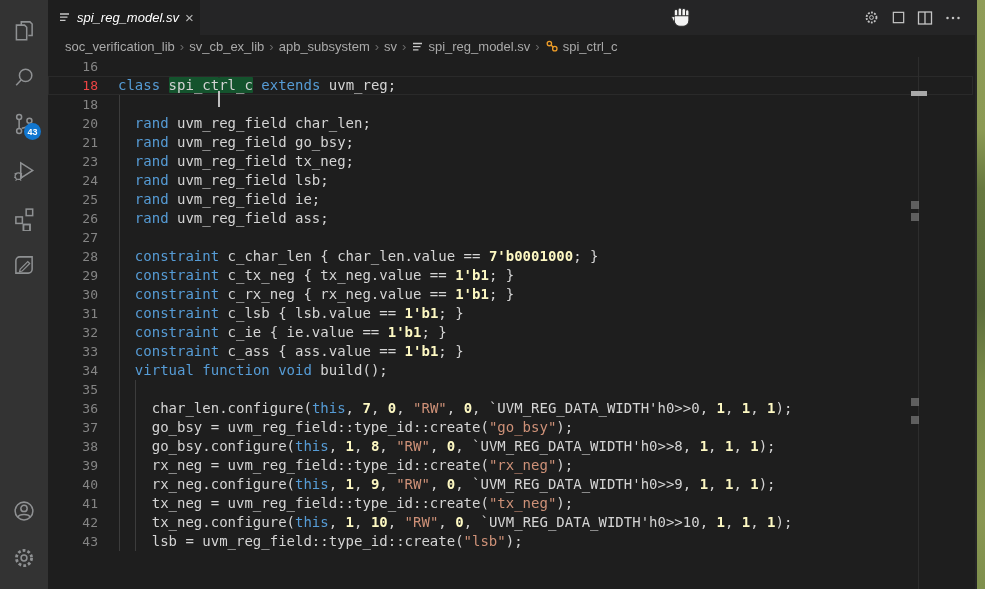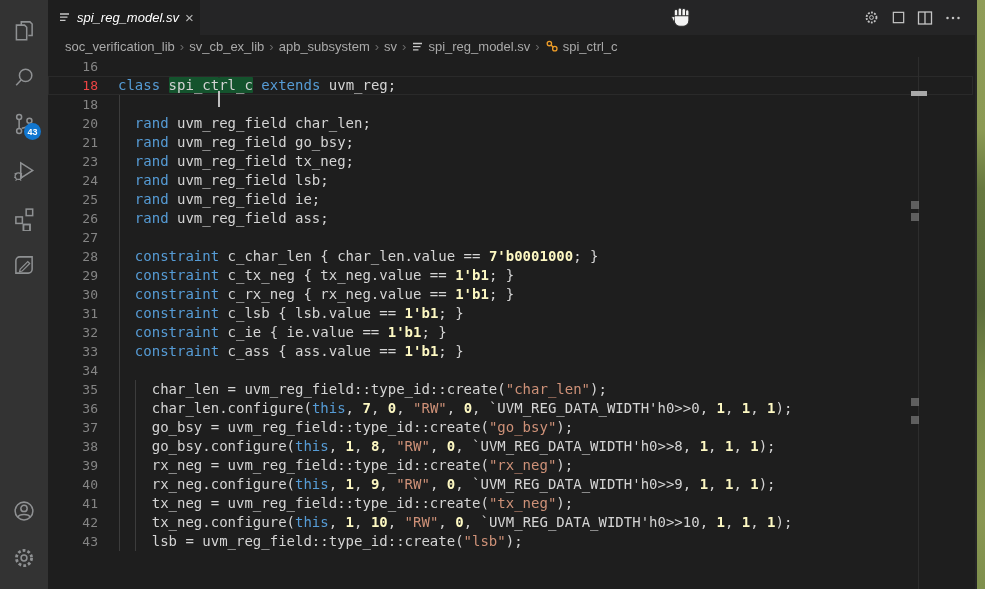--- a/index.html
+++ b/index.html
@@ -266,22 +266,22 @@
       <div class="code-line"><div class="g" style="left: 70.5px;"></div><div class="ln">24</div><div class="lc"><span class="td">  </span><span class="tk">rand</span><span class="td"> uvm_reg_field lsb;</span></div></div>
       <div class="code-line"><div class="g" style="left: 70.5px;"></div><div class="ln">25</div><div class="lc"><span class="td">  </span><span class="tk">rand</span><span class="td"> uvm_reg_field ie;</span></div></div>
       <div class="code-line"><div class="g" style="left: 70.5px;"></div><div class="ln">26</div><div class="lc"><span class="td">  </span><span class="tk">rand</span><span class="td"> uvm_reg_field ass;</span></div></div>
       <div class="code-line"><div class="g" style="left: 70.5px;"></div><div class="ln">27</div><div class="lc"></div></div>
       <div class="code-line"><div class="g" style="left: 70.5px;"></div><div class="ln">28</div><div class="lc"><span class="td">  </span><span class="tk">constraint</span><span class="td"> c_char_len { char_len.value == </span><span class="tn">7'b0001000</span><span class="td">; }</span></div></div>
       <div class="code-line"><div class="g" style="left: 70.5px;"></div><div class="ln">29</div><div class="lc"><span class="td">  </span><span class="tk">constraint</span><span class="td"> c_tx_neg { tx_neg.value == </span><span class="tn">1'b1</span><span class="td">; }</span></div></div>
       <div class="code-line"><div class="g" style="left: 70.5px;"></div><div class="ln">30</div><div class="lc"><span class="td">  </span><span class="tk">constraint</span><span class="td"> c_rx_neg { rx_neg.value == </span><span class="tn">1'b1</span><span class="td">; }</span></div></div>
       <div class="code-line"><div class="g" style="left: 70.5px;"></div><div class="ln">31</div><div class="lc"><span class="td">  </span><span class="tk">constraint</span><span class="td"> c_lsb { lsb.value == </span><span class="tn">1'b1</span><span class="td">; }</span></div></div>
       <div class="code-line"><div class="g" style="left: 70.5px;"></div><div class="ln">32</div><div class="lc"><span class="td">  </span><span class="tk">constraint</span><span class="td"> c_ie { ie.value == </span><span class="tn">1'b1</span><span class="td">; }</span></div></div>
       <div class="code-line"><div class="g" style="left: 70.5px;"></div><div class="ln">33</div><div class="lc"><span class="td">  </span><span class="tk">constraint</span><span class="td"> c_ass { ass.value == </span><span class="tn">1'b1</span><span class="td">; }</span></div></div>
-      <div class="code-line"><div class="g" style="left: 70.5px;"></div><div class="ln">34</div></div>
-      <div class="code-line"><div class="g" style="left: 70.5px;"></div><div class="g" style="left: 87.4px;"></div><div class="ln">35</div><div class="lc"><span class="td">    char_len = uvm_reg_field::type_id::create(</span><span class="ts">"char_len"</span><span class="td">);</span></div></div>
+      <div class="code-line"><div class="g" style="left: 70.5px;"></div><div class="ln">34</div><div class="lc"><span class="td">  </span><span class="tk">virtual</span><span class="td"> </span><span class="tk">function</span><span class="td"> </span><span class="tk">void</span><span class="td"> build();</span></div></div>
+      <div class="code-line"><div class="g" style="left: 70.5px;"></div><div class="g" style="left: 87.4px;"></div><div class="ln">35</div></div>
       <div class="code-line"><div class="g" style="left: 70.5px;"></div><div class="g" style="left: 87.4px;"></div><div class="ln">36</div><div class="lc"><span class="td">    char_len.configure(</span><span class="tk">this</span><span class="td">, </span><span class="tn">7</span><span class="td">, </span><span class="tn">0</span><span class="td">, </span><span class="ts">"RW"</span><span class="td">, </span><span class="tn">0</span><span class="td">, `UVM_REG_DATA_WIDTH'h0&gt;&gt;0, </span><span class="tn">1</span><span class="td">, </span><span class="tn">1</span><span class="td">, </span><span class="tn">1</span><span class="td">);</span></div></div>
       <div class="code-line"><div class="g" style="left: 70.5px;"></div><div class="g" style="left: 87.4px;"></div><div class="ln">37</div><div class="lc"><span class="td">    go_bsy = uvm_reg_field::type_id::create(</span><span class="ts">"go_bsy"</span><span class="td">);</span></div></div>
       <div class="code-line"><div class="g" style="left: 70.5px;"></div><div class="g" style="left: 87.4px;"></div><div class="ln">38</div><div class="lc"><span class="td">    go_bsy.configure(</span><span class="tk">this</span><span class="td">, </span><span class="tn">1</span><span class="td">, </span><span class="tn">8</span><span class="td">, </span><span class="ts">"RW"</span><span class="td">, </span><span class="tn">0</span><span class="td">, `UVM_REG_DATA_WIDTH'h0&gt;&gt;8, </span><span class="tn">1</span><span class="td">, </span><span class="tn">1</span><span class="td">, </span><span class="tn">1</span><span class="td">);</span></div></div>
       <div class="code-line"><div class="g" style="left: 70.5px;"></div><div class="g" style="left: 87.4px;"></div><div class="ln">39</div><div class="lc"><span class="td">    rx_neg = uvm_reg_field::type_id::create(</span><span class="ts">"rx_neg"</span><span class="td">);</span></div></div>
       <div class="code-line"><div class="g" style="left: 70.5px;"></div><div class="g" style="left: 87.4px;"></div><div class="ln">40</div><div class="lc"><span class="td">    rx_neg.configure(</span><span class="tk">this</span><span class="td">, </span><span class="tn">1</span><span class="td">, </span><span class="tn">9</span><span class="td">, </span><span class="ts">"RW"</span><span class="td">, </span><span class="tn">0</span><span class="td">, `UVM_REG_DATA_WIDTH'h0&gt;&gt;9, </span><span class="tn">1</span><span class="td">, </span><span class="tn">1</span><span class="td">, </span><span class="tn">1</span><span class="td">);</span></div></div>
       <div class="code-line"><div class="g" style="left: 70.5px;"></div><div class="g" style="left: 87.4px;"></div><div class="ln">41</div><div class="lc"><span class="td">    tx_neg = uvm_reg_field::type_id::create(</span><span class="ts">"tx_neg"</span><span class="td">);</span></div></div>
       <div class="code-line"><div class="g" style="left: 70.5px;"></div><div class="g" style="left: 87.4px;"></div><div class="ln">42</div><div class="lc"><span class="td">    tx_neg.configure(</span><span class="tk">this</span><span class="td">, </span><span class="tn">1</span><span class="td">, </span><span class="tn">10</span><span class="td">, </span><span class="ts">"RW"</span><span class="td">, </span><span class="tn">0</span><span class="td">, `UVM_REG_DATA_WIDTH'h0&gt;&gt;10, </span><span class="tn">1</span><span class="td">, </span><span class="tn">1</span><span class="td">, </span><span class="tn">1</span><span class="td">);</span></div></div>
       <div class="code-line"><div class="g" style="left: 70.5px;"></div><div class="g" style="left: 87.4px;"></div><div class="ln">43</div><div class="lc"><span class="td">    lsb = uvm_reg_field::type_id::create(</span><span class="ts">"lsb"</span><span class="td">);</span></div></div>
     </div>
 </div>

